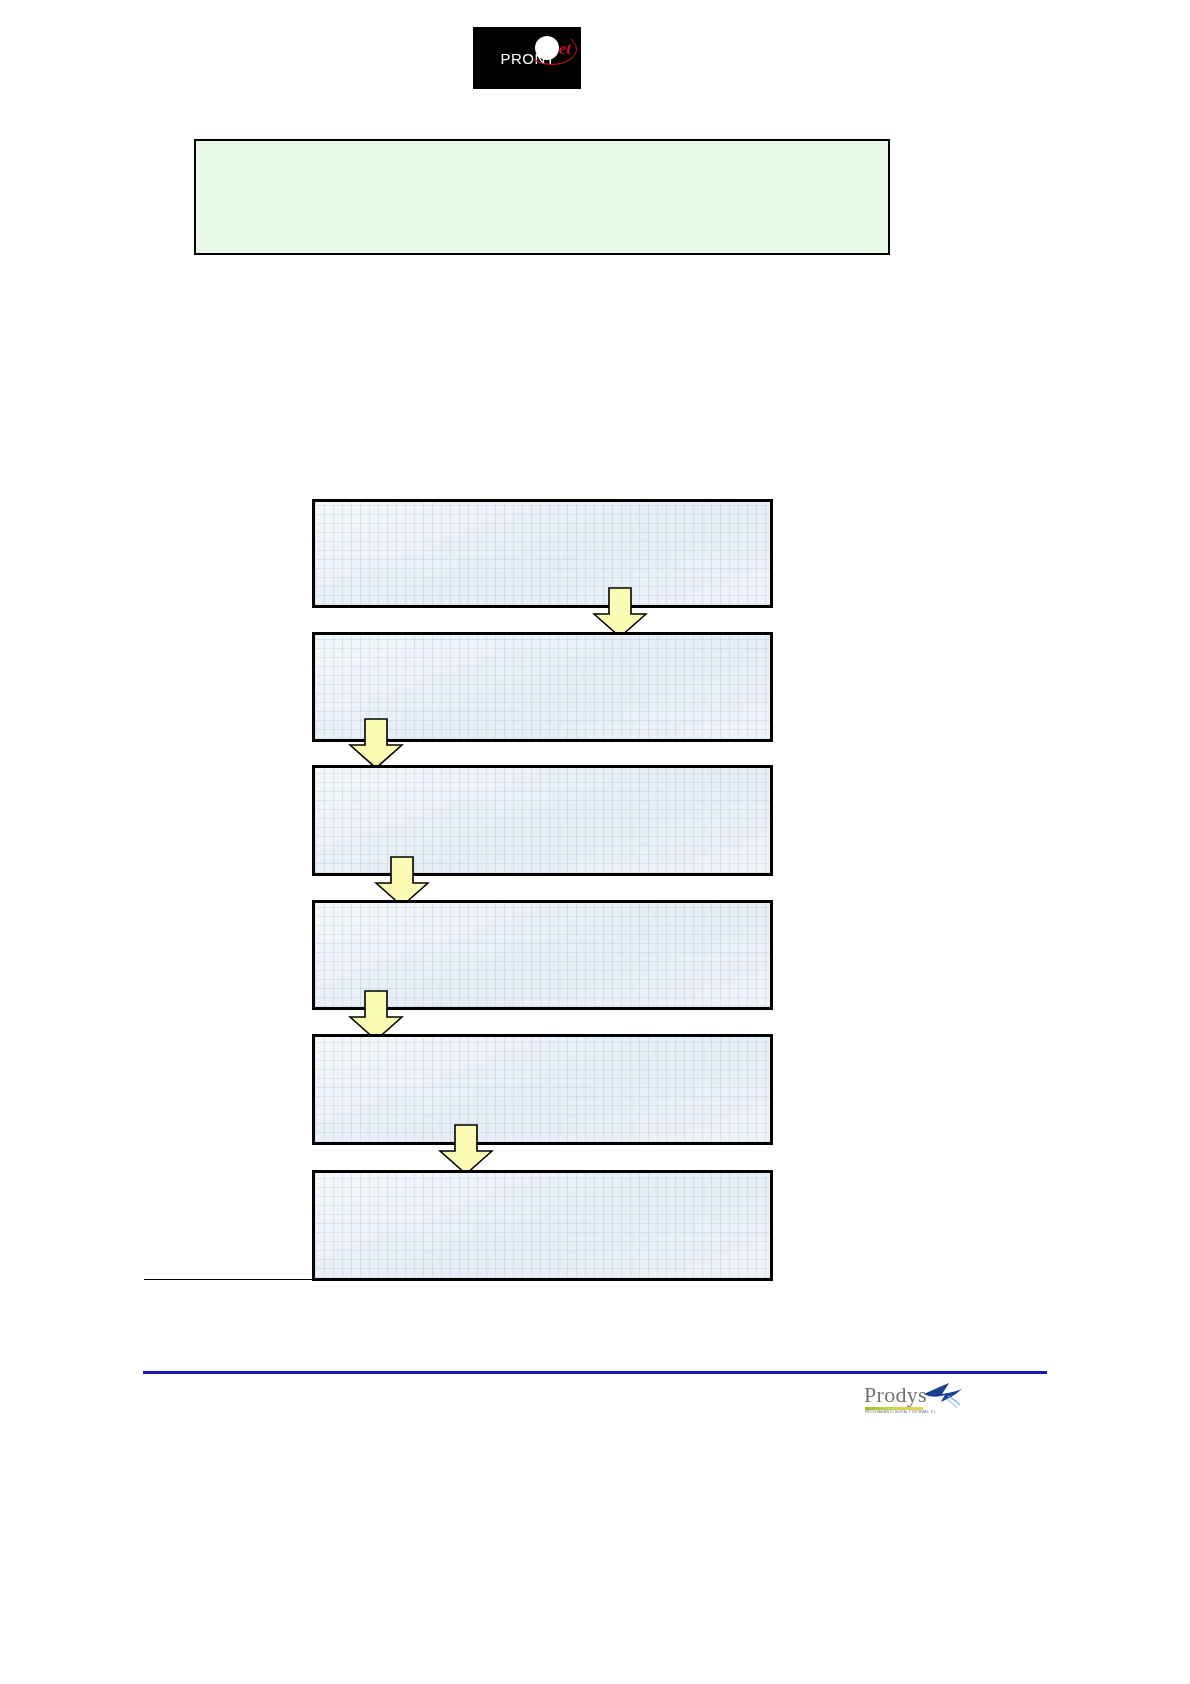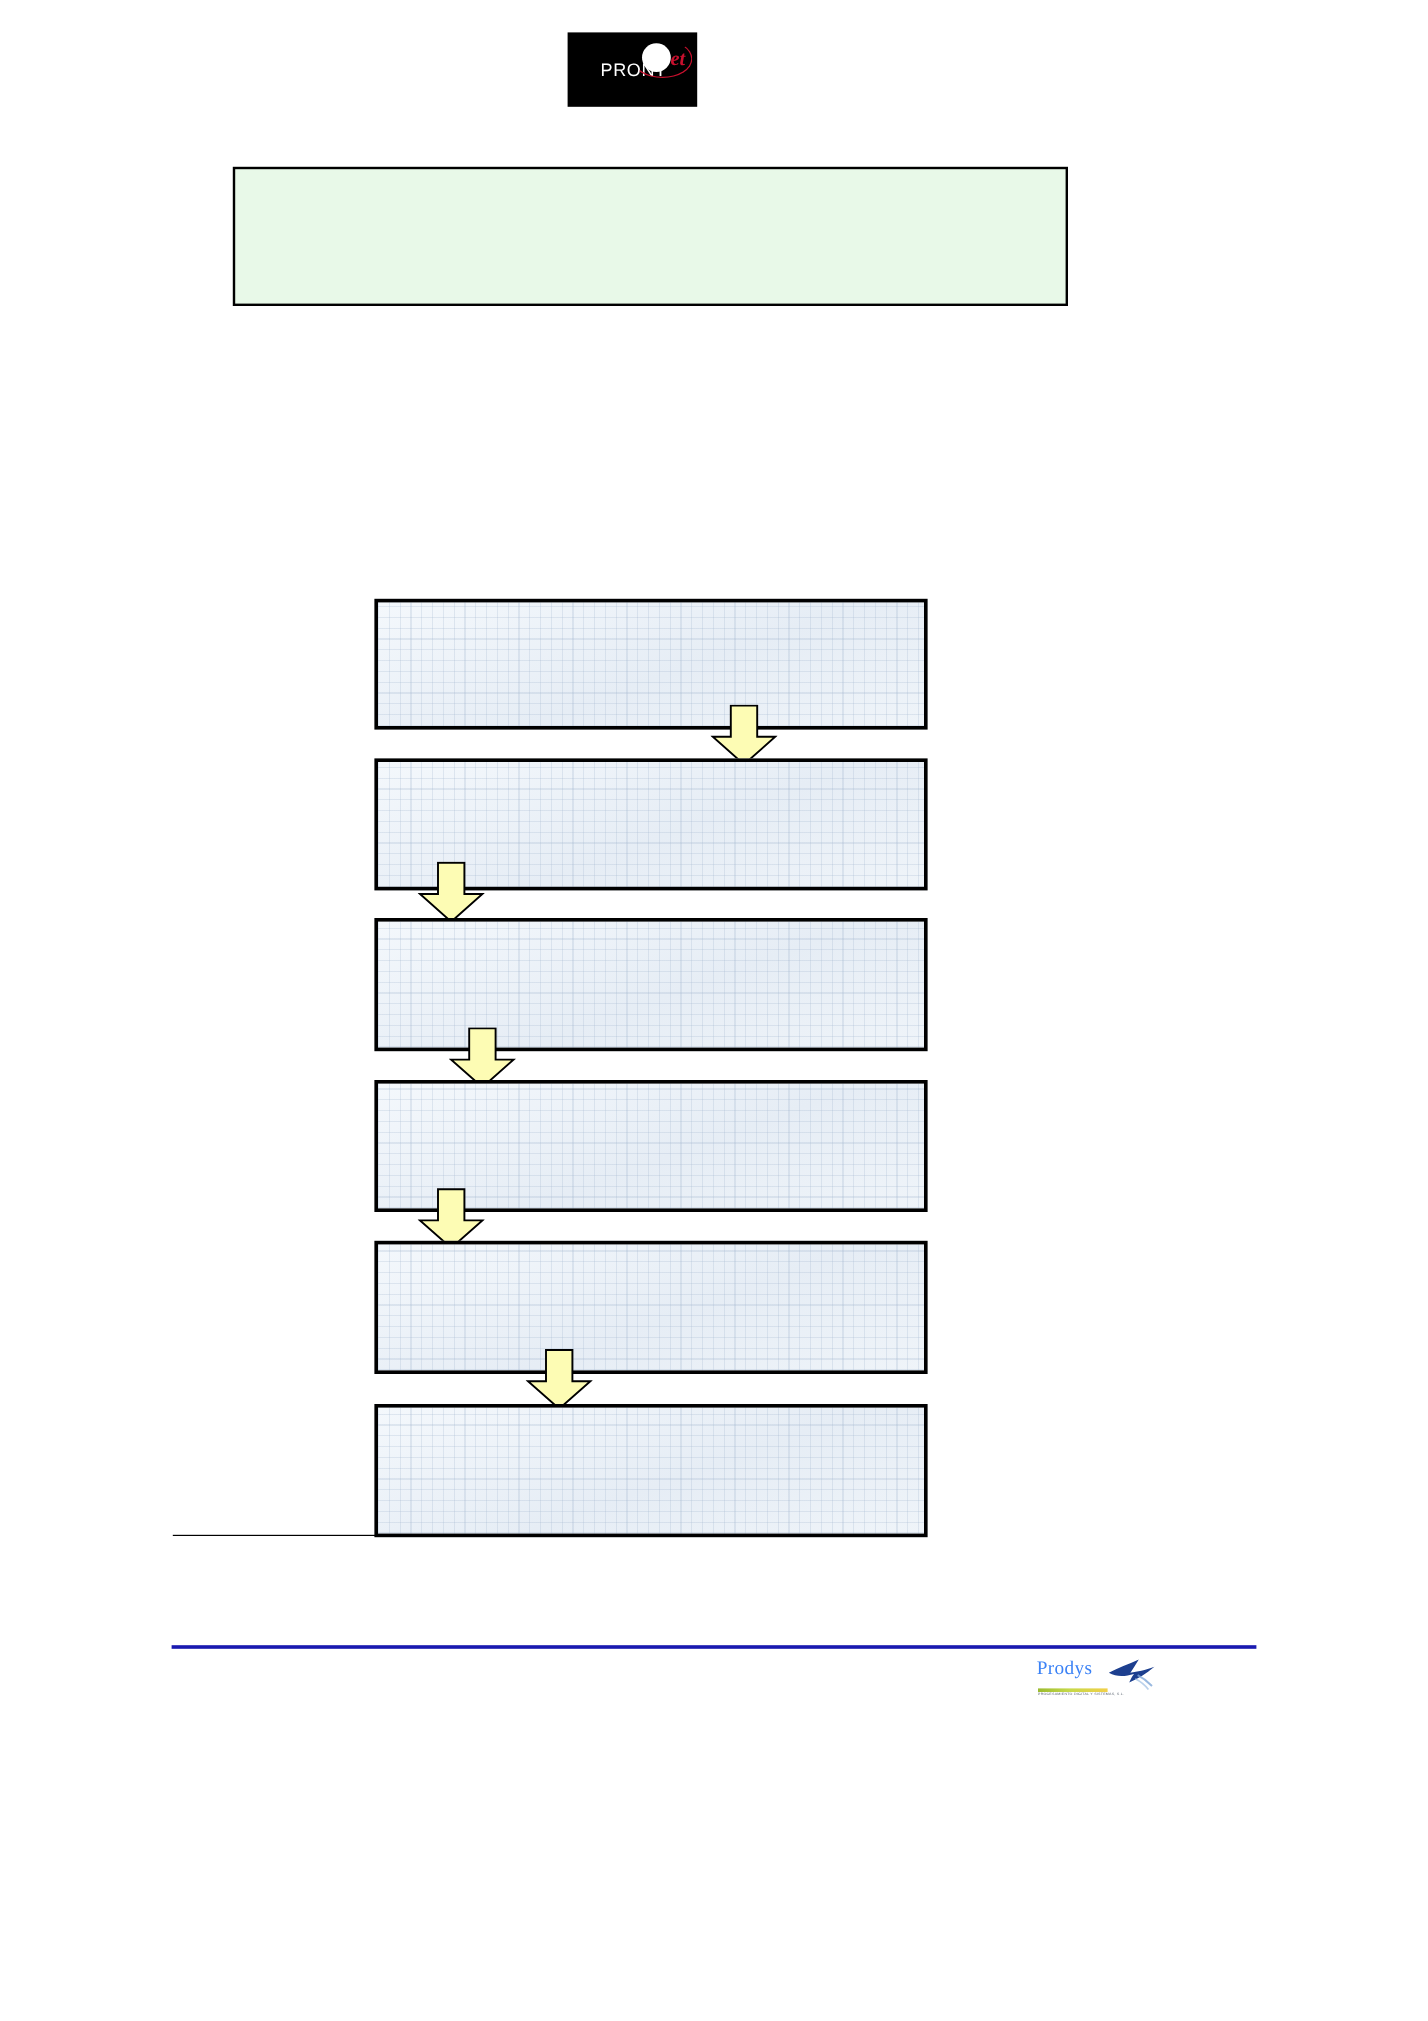--- a/index.html
+++ b/index.html
@@ -172,22 +172,22 @@
     left: 864px;
     top: 1382px;
     width: 96px;
     height: 38px;
   }
   #prodys-logo .prodys-word {
     position: absolute;
     left: 0;
     top: 0;
     font-family: "Liberation Serif", serif;
-    font-size: 16px;
-    color: #3b82f6;
+    font-size: 22px;
+    color: #737373;
     letter-spacing: 0.3px;
   }
   #prodys-logo .prodys-underbar {
     position: absolute;
     left: 1px;
     top: 25px;
     width: 58px;
     height: 3px;
     background: linear-gradient(90deg, #9bbb2f 0%, #c6d94a 45%, #f2d04a 100%);
   }

